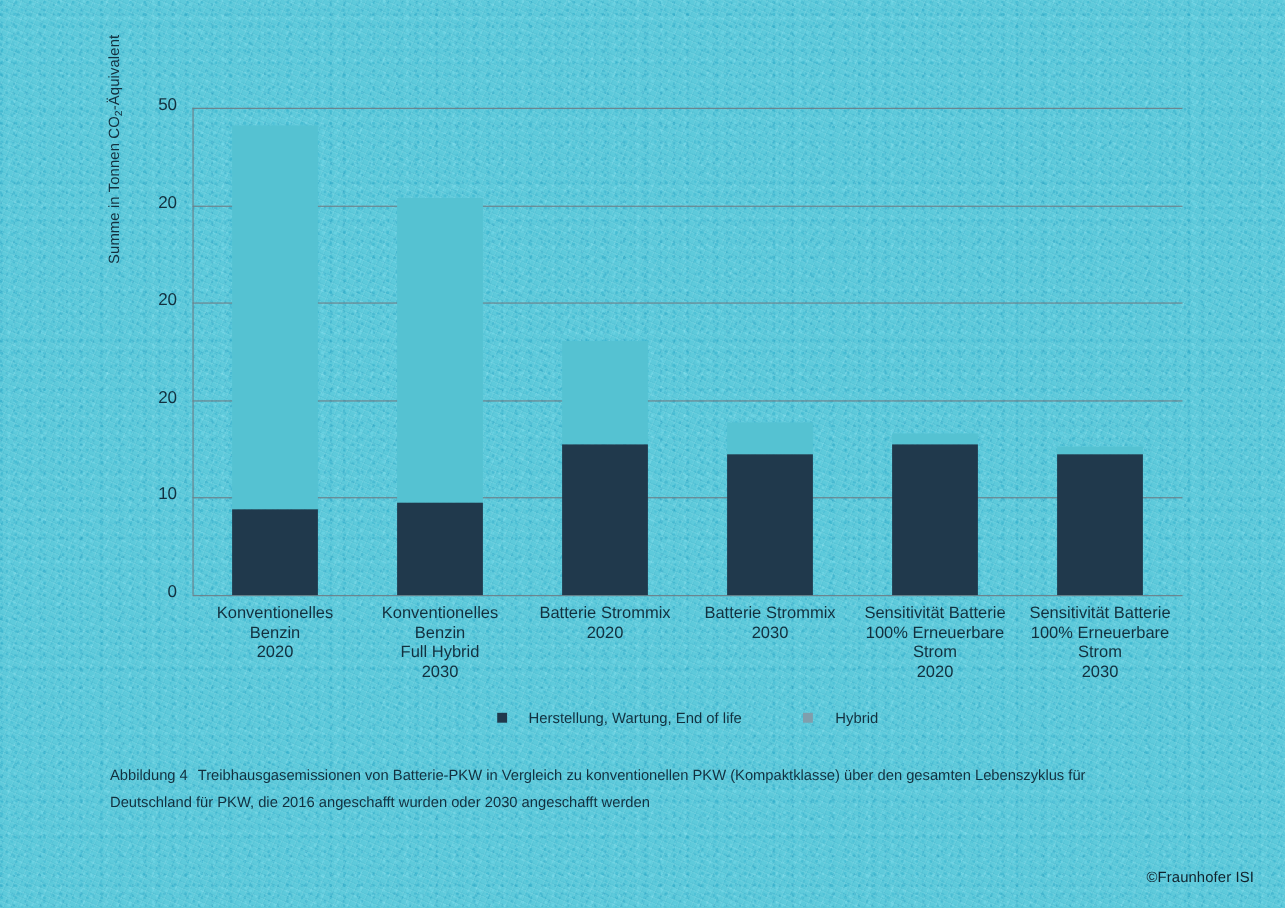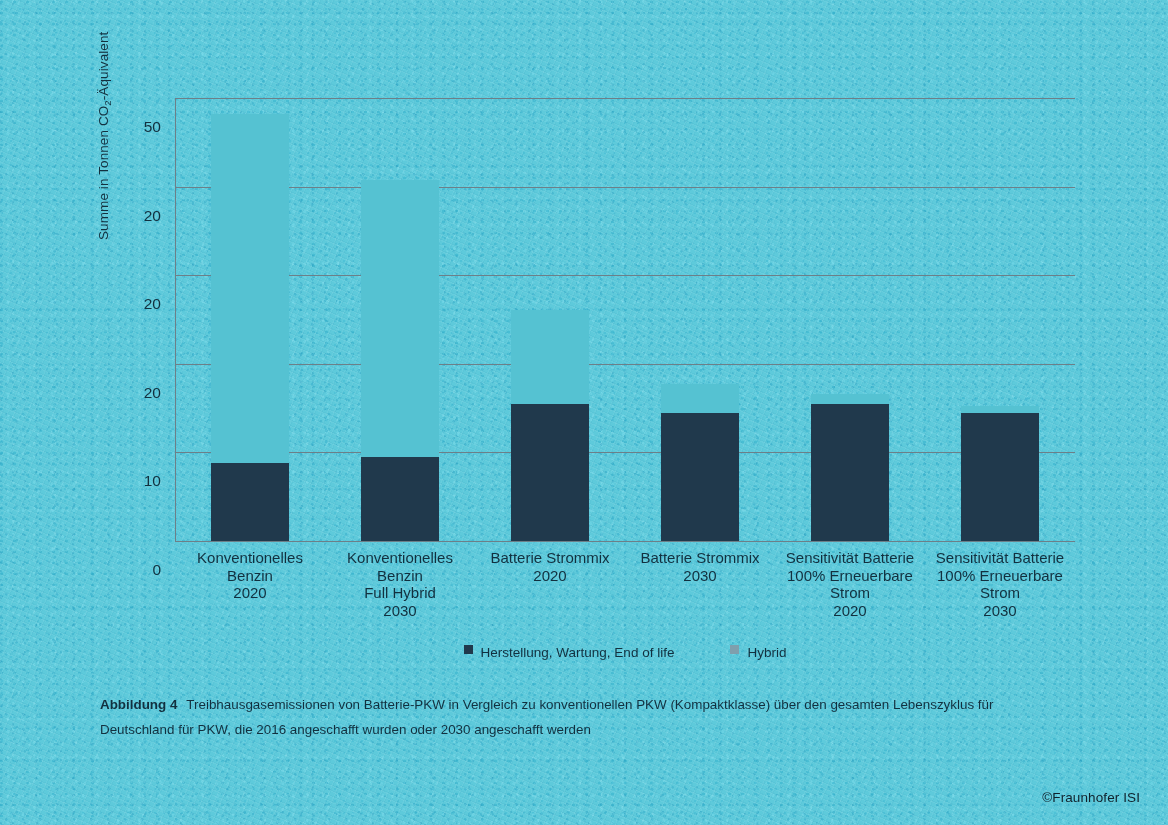--- a/index.html
+++ b/index.html
@@ -98,21 +98,20 @@
     width: 1168px;
   }
   .ytick-label {
     position: absolute;
     left: 115px;
     width: 46px;
     text-align: right;
     font-size: 15.5px;
     color: #12303f;
     transform: translateY(-11px);
-    margin-top: 31px;
   }
   #bars {
     position: absolute;
     left: 175px;
     top: 98px;
     width: 900px;
     height: 443px;
     display: flex;
   }
   .bar-slot {
@@ -157,41 +156,41 @@
     width: 900px;
     display: flex;
     justify-content: center;
     align-items: center;
     gap: 56px;
     font-size: 13.5px;
     color: #12303f;
   }
   .legend-item {
     display: flex;
-    align-items: flex-start;
-    gap: 8px;
+    align-items: center;
+    gap: 20px;
   }
   .legend-swatch {
     width: 9px;
     height: 9px;
     display: inline-block;
   }
 
   
   #caption {
     position: absolute;
     left: 100px;
     top: 692px;
     width: 960px;
     font-size: 13.4px;
     line-height: 25px;
     color: #12303f;
   }
   #caption-label {
-    font-weight: bold;
+    font-weight: normal;
     margin-right: 9px;
   }
 
   #copyright {
     position: absolute;
     right: 28px;
     top: 790px;
     font-size: 13.5px;
     color: #10222c;
     letter-spacing: .1px;

